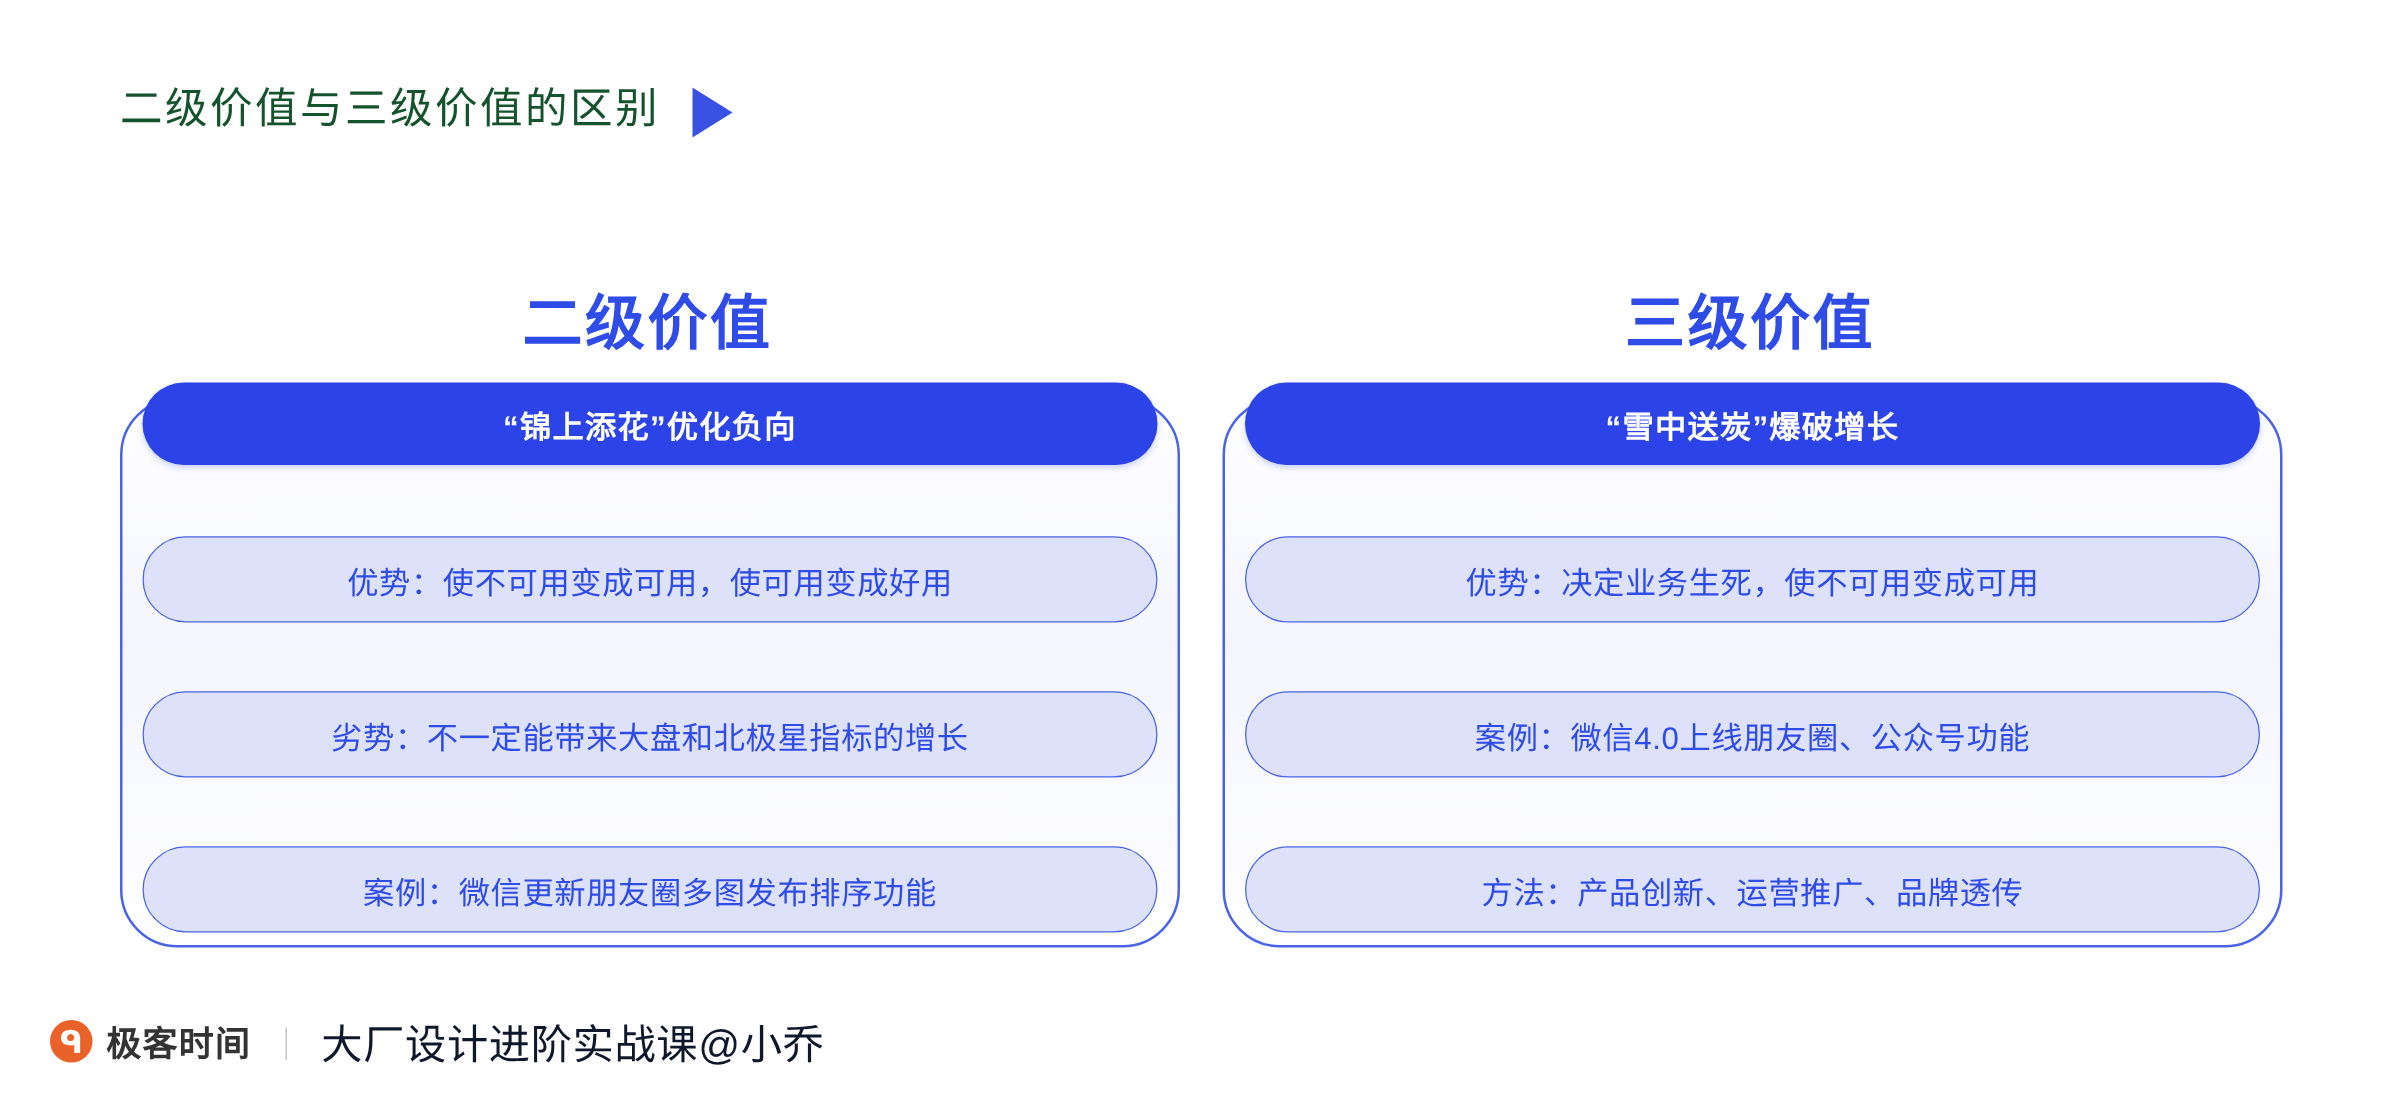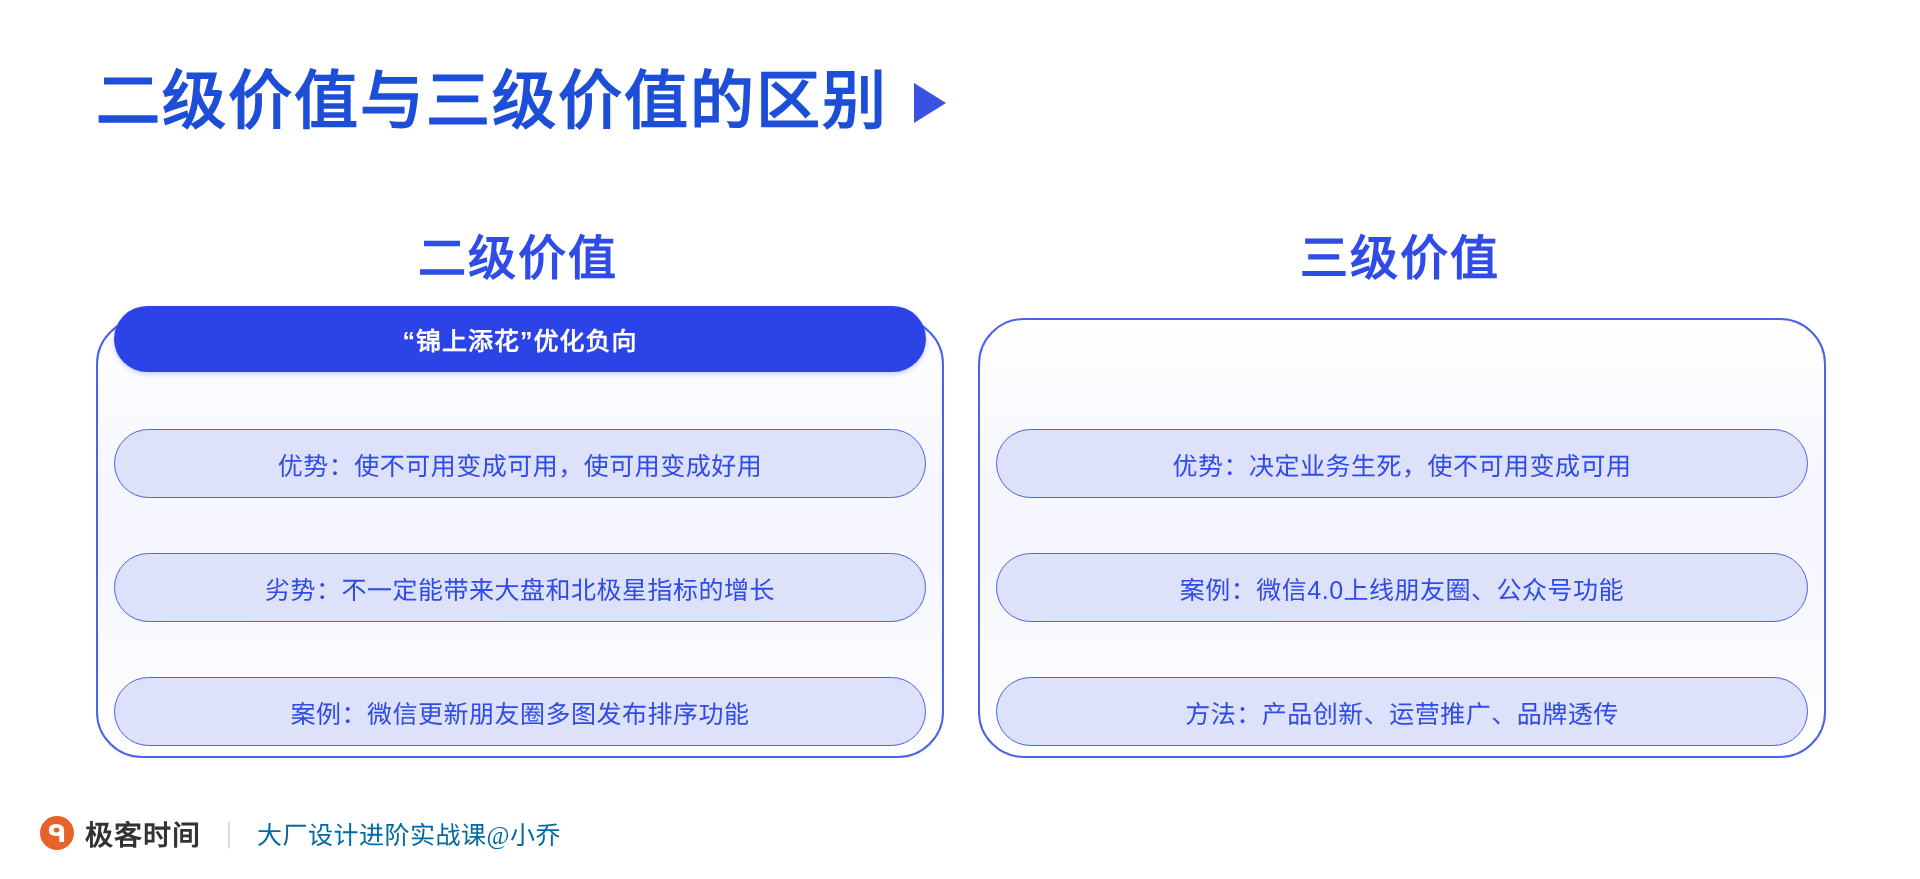--- a/index.html
+++ b/index.html
@@ -28,23 +28,23 @@
   
   .title-row {
     position: absolute;
     left: 96px;
     top: 66px;
     display: flex;
     align-items: center;
     gap: 26px;
   }
   .title-text {
-    font-size: 64px;
-    font-weight: bold;
-    color: #1d4ed8;
+    font-size: 34px;
+    font-weight: normal;
+    color: #14532d;
     letter-spacing: 2px;
     line-height: 1.1;
     white-space: nowrap;
   }
   .title-marker {
     width: 0;
     height: 0;
     border-top: 20px solid transparent;
     border-bottom: 20px solid transparent;
     border-left: 32px solid #3A52E4;
@@ -165,25 +165,24 @@
     letter-spacing: 1px;
     white-space: nowrap;
   }
   .footer-sep {
     font-size: 26px;
     color: #BFBFBF;
     margin: 0 4px;
     white-space: nowrap;
   }
   .footer-course {
-    font-size: 25px;
-    color: #0369a1;
+    font-size: 33px;
+    color: #0f172a;
     letter-spacing: 0.5px;
     white-space: nowrap;
-    font-family: Liberation Serif, serif;
   }
 </style>
 </head>
 <body>
 
 <div class="slide">
 
   <div class="title-row">
     <div class="title-text">二级价值与三级价值的区别</div>
     <div class="title-marker"></div>
@@ -203,20 +202,23 @@
       <div class="pill">
         <span class="pill-text">劣势：不一定能带来大盘和北极星指标的增长</span>
       </div>
       <div class="pill">
         <span class="pill-text">案例：微信更新朋友圈多图发布排序功能</span>
       </div>
     </div>
   </div>
 
   <div class="card right">
+    <div class="card-header">
+      <span class="card-header-text">“雪中送炭”爆破增长</span>
+    </div>
     <div class="pill-list">
       <div class="pill">
         <span class="pill-text">优势：决定业务生死，使不可用变成可用</span>
       </div>
       <div class="pill">
         <span class="pill-text">案例：微信4.0上线朋友圈、公众号功能</span>
       </div>
       <div class="pill">
         <span class="pill-text">方法：产品创新、运营推广、品牌透传</span>
       </div>

